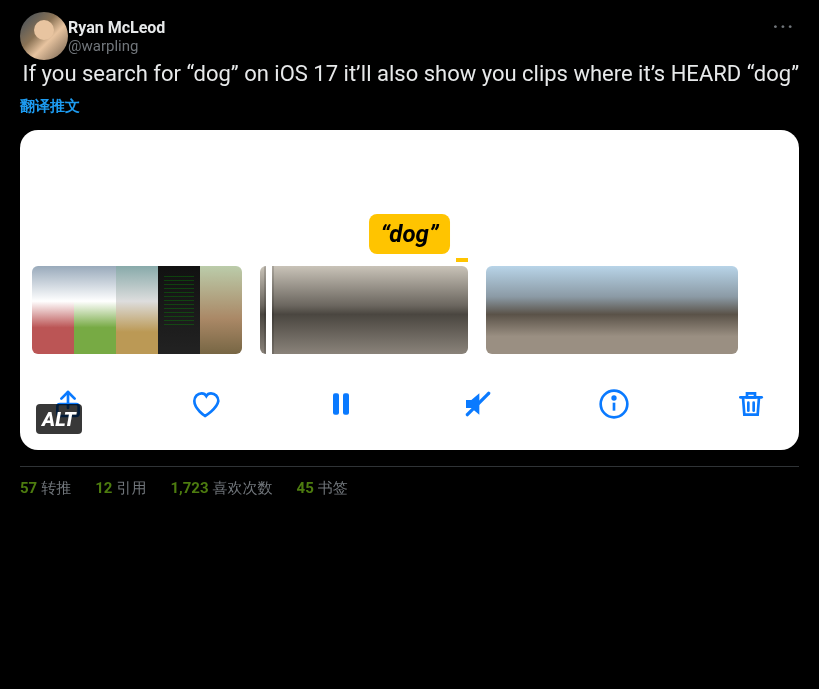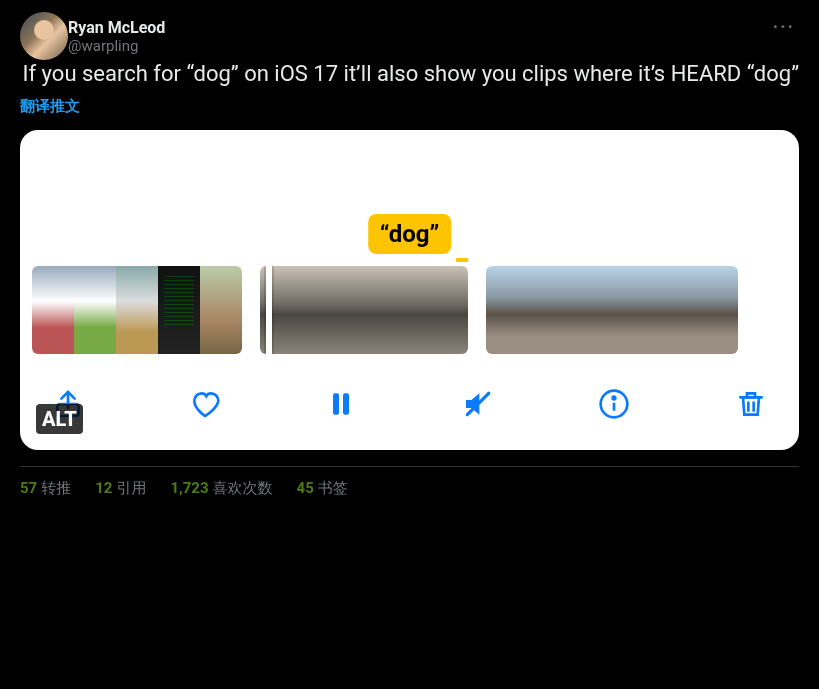--- a/index.html
+++ b/index.html
@@ -65,20 +65,21 @@
     cursor: pointer;
     display: inline-block;
     font-weight: bold;
   }
   .media-card {
     margin-top: 14px;
     border-radius: 18px;
     background: #fff;
     overflow: hidden;
     position: relative;
+    font-style: italic;
   }
   .media-inner {
     padding-top: 50px;
   }
   .dog-tooltip {
     position: absolute;
     top: 84px;
     left: 50%;
     transform: translateX(-50%);
     background: #ffc400;

